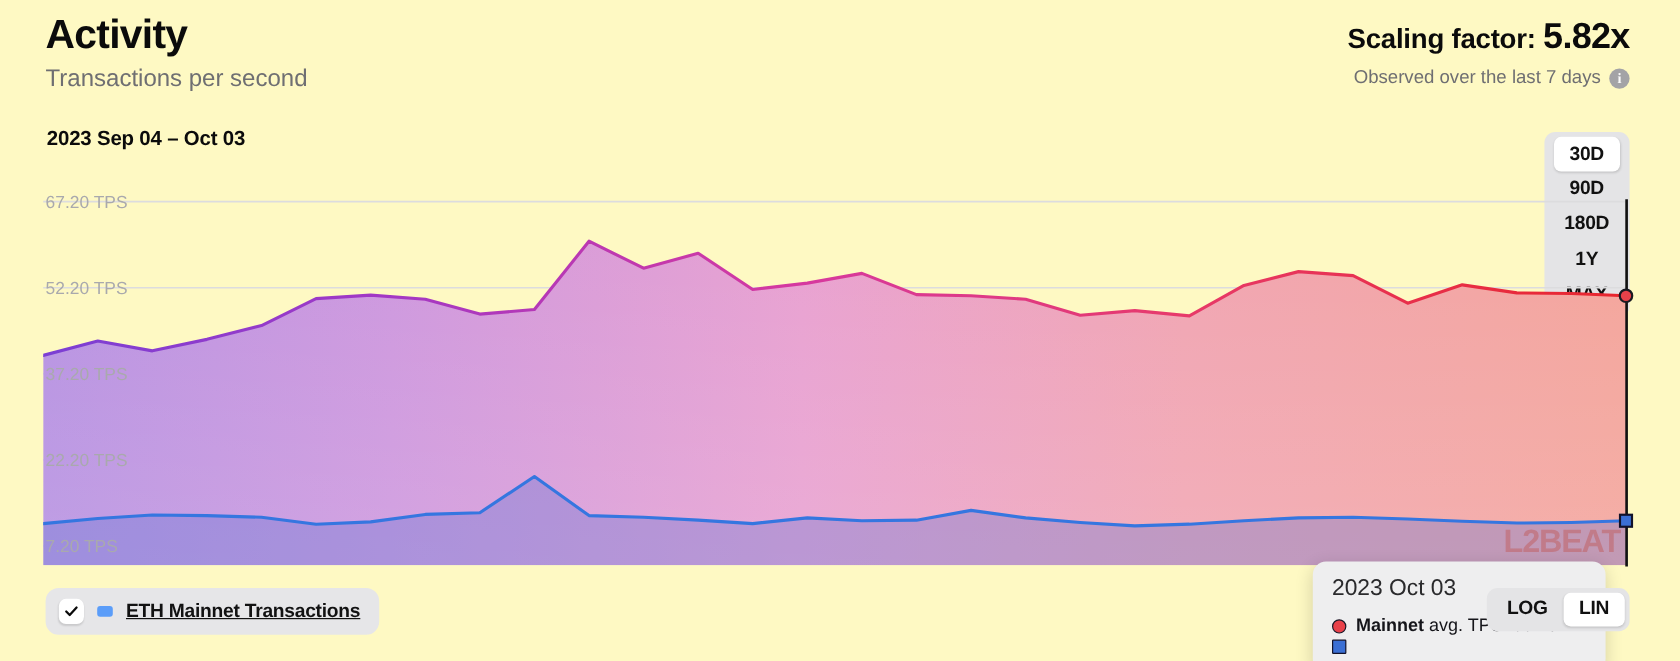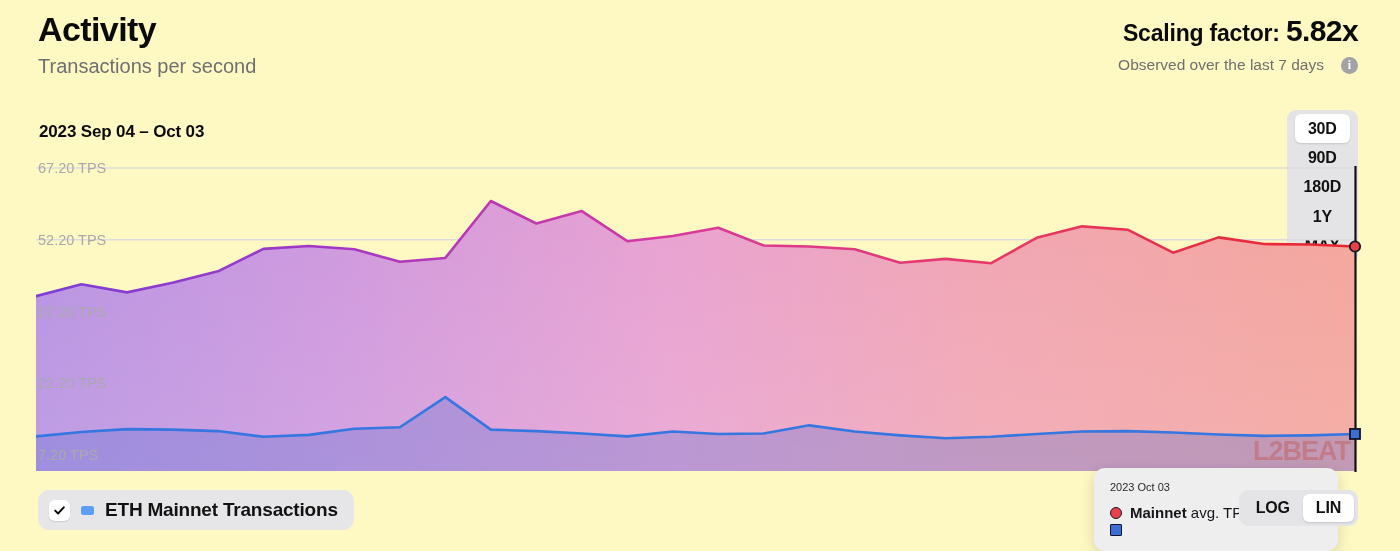--- a/index.html
+++ b/index.html
@@ -15,60 +15,60 @@
 
   
   .hdr{position:absolute;left:0;top:0;width:1400px;height:100px;}
   .hdr-left{position:absolute;left:38px;top:12px;}
   .title{font-size:34px;font-weight:700;letter-spacing:-0.6px;line-height:1.05;color:#0b0b0b;margin:0;}
   .subtitle{font-size:20px;color:#6f6f72;margin-top:7px;line-height:1.1;}
 
   .hdr-right{position:absolute;right:42px;top:14px;text-align:right;}
   .scaling{font-size:23px;font-weight:700;color:#0b0b0b;letter-spacing:-0.2px;line-height:1.1;white-space:nowrap;}
   .scaling .big{font-size:30px;font-weight:700;letter-spacing:-0.6px;}
-  .observed-row{display:flex;align-items:center;justify-content:flex-end;gap:17px;margin-top:9px;}
+  .observed-row{display:flex;align-items:center;justify-content:flex-end;gap:7px;margin-top:9px;}
   .observed{font-size:15.5px;color:#6f6f72;white-space:nowrap;}
   .info-icon{width:17px;height:17px;border-radius:50%;background:#a3a3a6;color:#fafafa;
     font-size:12px;font-weight:700;line-height:17px;text-align:center;font-family:"Liberation Serif",serif;
     display:inline-block;cursor:pointer;flex:0 0 auto;}
 
   
   .range-row{position:absolute;left:0;top:106px;width:1400px;height:44px;}
-  .daterange{position:absolute;left:39px;top:16px;font-size:17px;font-weight:700;color:#0b0b0b;letter-spacing:-0.15px;}
+  .daterange{position:absolute;left:39px;top:0;font-size:17px;font-weight:700;color:#0b0b0b;letter-spacing:-0.15px;}
   .seg{position:absolute;right:42px;top:4px;display:flex;align-items:center;background:#e4e4e6;
     border-radius:9px;padding:4px;gap:0px;flex-direction:column;}
   .seg button{border:0;background:transparent;border-radius:6px;
     font-family:"Liberation Sans",sans-serif;font-size:16px;font-weight:700;color:#111;
     padding:5px 13px;cursor:pointer;line-height:1.2;letter-spacing:-0.2px;}
   .seg button.active{background:#fff;box-shadow:0 1px 2px rgba(0,0,0,.14);}
 
   
   .chart-wrap{position:absolute;left:0;top:160px;width:1324px;height:320px;}
   svg.chart{display:block;}
   .ylabel{font-family:"Liberation Sans",sans-serif;font-size:14.5px;fill:#a9a9ad;}
 
   .tooltip{position:absolute;left:1094px;top:308px;width:244px;
     background:#eeeeef;border-radius:11px;padding:13px 16px 15px 16px;
     box-shadow:0 4px 14px rgba(0,0,0,.16);box-sizing:border-box;}
-  .tt-date{font-size:11px;color:#2a2a2c;margin-bottom:9px;line-height:1.1;}
+  .tt-date{font-size:19px;color:#2a2a2c;margin-bottom:9px;line-height:1.1;}
   .tt-row{display:flex;align-items:center;gap:8px;font-size:15px;color:#15151a;line-height:1.45;}
   .tt-dot{width:10px;height:10px;border-radius:50%;background:#e8414a;border:1.6px solid #1a1a2a;flex:0 0 auto;}
   .tt-sq{width:10px;height:10px;border-radius:1px;background:#3b6fd4;border:1.6px solid #12122a;flex:0 0 auto;}
   .tt-name{font-weight:700;}
   .tt-val{font-weight:700;}
 
   
   .footer{position:absolute;left:0;top:486px;width:1400px;height:60px;}
   .legend{position:absolute;left:38px;top:4px;display:flex;align-items:center;gap:11px;
     background:#e6e6e8;border-radius:11px;padding:9px 16px 9px 11px;cursor:pointer;}
   .lg-check{width:21px;height:21px;border-radius:6px;background:#fff;
     display:flex;align-items:center;justify-content:center;box-shadow:0 1px 1.5px rgba(0,0,0,.12);flex:0 0 auto;}
   .lg-check svg{display:block;}
   .lg-swatch{width:13px;height:9px;border-radius:2.5px;background:#5b9df9;flex:0 0 auto;}
-  .lg-label{font-size:19px;font-weight:700;color:#121212;letter-spacing:-0.2px;white-space:nowrap;}
+  .lg-label{font-size:16px;font-weight:700;color:#121212;letter-spacing:-0.2px;white-space:nowrap;text-decoration:underline;}
 
   .scale-toggle{position:absolute;right:42px;top:4px;display:flex;align-items:center;
     background:#e4e4e6;border-radius:9px;padding:4px;}
   .scale-toggle button{border:0;background:transparent;border-radius:6px;
     font-family:"Liberation Sans",sans-serif;font-size:16px;font-weight:700;color:#111;
     padding:5px 13px;cursor:pointer;letter-spacing:-0.2px;text-align:right;}
   .scale-toggle button.active{background:#fff;box-shadow:0 1px 2px rgba(0,0,0,.14);}
 </style>
 </head>
 <body>

